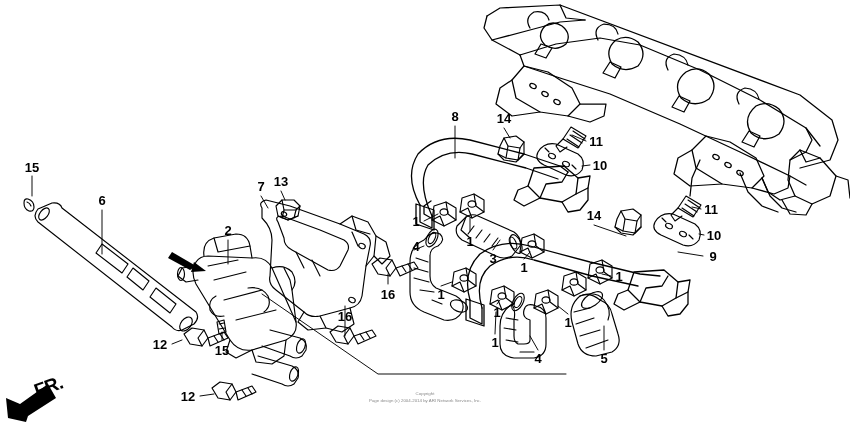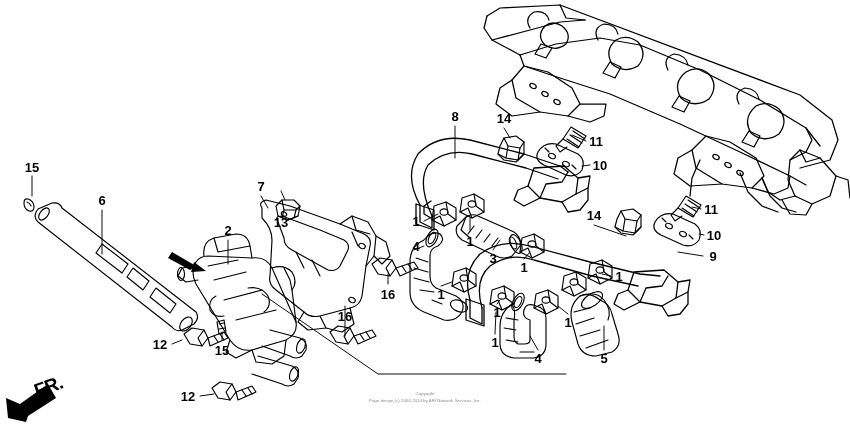--- a/index.html
+++ b/index.html
@@ -409,21 +409,21 @@
   <svg style="position:absolute;left:2px;top:372px;width:70px;height:52px;" viewBox="0 0 70 52">
     <path d="M6 46 L4 26 L18 32 L46 12 L54 26 L26 44 L24 50Z" fill="#000"></path>
   </svg>
   <div class="frtxt" style="left:34px;top:376px;">FR.</div>
 
   <div id="callout-layer">
       <div class="lbl" style="left: 32px; top: 167px;">15</div>
       <div class="lbl" style="left: 102px; top: 200px;">6</div>
       <div class="lbl" style="left: 228px; top: 230px;">2</div>
       <div class="lbl" style="left: 261px; top: 186px;">7</div>
-      <div class="lbl" style="left: 281px; top: 181px; margin-top: 41px;">13</div>
+      <div class="lbl" style="left: 281px; top: 181px;">13</div>
       <div class="lbl" style="left: 455px; top: 116px;">8</div>
       <div class="lbl" style="left: 504px; top: 118px;">14</div>
       <div class="lbl" style="left: 596px; top: 141px;">11</div>
       <div class="lbl" style="left: 600px; top: 165px;">10</div>
       <div class="lbl" style="left: 594px; top: 215px;">14</div>
       <div class="lbl" style="left: 711px; top: 209px;">11</div>
       <div class="lbl" style="left: 714px; top: 235px;">10</div>
       <div class="lbl" style="left: 713px; top: 256px;">9</div>
       <div class="lbl" style="left: 416px; top: 221px;">1</div>
       <div class="lbl" style="left: 470px; top: 241px;">1</div>

